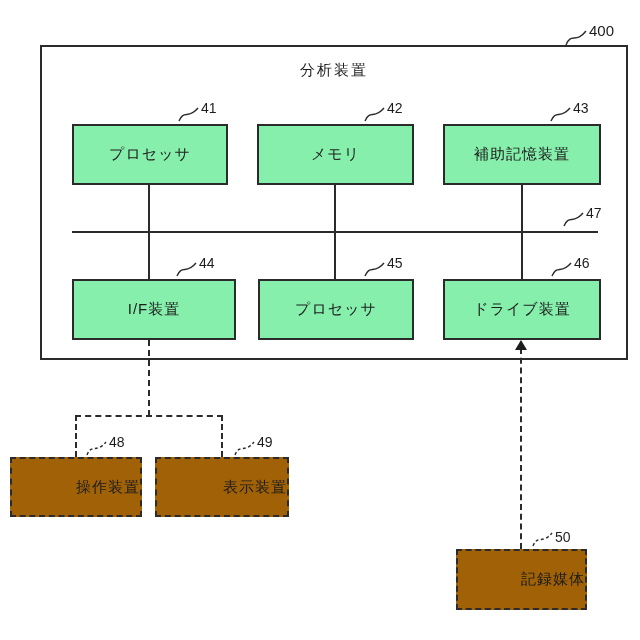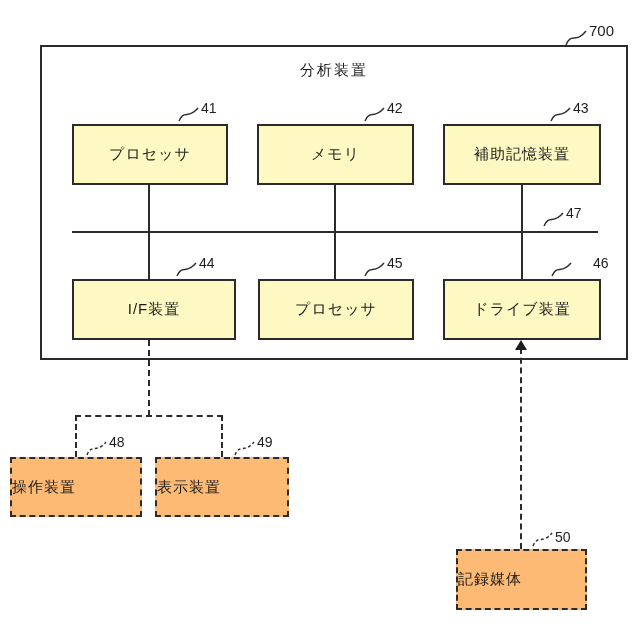--- a/index.html
+++ b/index.html
@@ -7,28 +7,28 @@
   .canvas{
     position:relative;width:640px;height:640px;background:#ffffff;
     font-family:"Liberation Sans","DejaVu Sans",sans-serif;color:#1c1c1c;
     overflow:hidden;
   }
   .abs{position:absolute;}
   
   .outer-box{border:2px solid #2b2b2b;background:transparent;}
   
   .sbox{
-    border:2px solid #2b2b2b;background:#fef9c3;
+    border:2px solid #2b2b2b;background:#86efac;
     display:flex;align-items:center;justify-content:center;
     font-size:15px;letter-spacing:1px;
   }
   
   .dbox{
-    border:2px dashed #2b2b2b;background:#fdba74;
-    display:flex;align-items:center;justify-content:flex-start;
+    border:2px dashed #2b2b2b;background:#a16207;
+    display:flex;align-items:center;justify-content:flex-end;
     font-size:15px;letter-spacing:1px;
   }
   .title{
     text-align:center;font-size:15px;letter-spacing:2px;
   }
   
   .vline{border-left:2px solid #2b2b2b;width:0;}
   .hline{border-top:2px solid #2b2b2b;height:0;}
   .dvline{border-left:2px dashed #2b2b2b;width:0;}
   .dhline{border-top:2px dashed #2b2b2b;height:0;}
@@ -50,27 +50,27 @@
 <body>
 
 <div class="canvas">
 
   <div class="abs outer-box" style="left:40px;top:45px;width:588px;height:315px;"></div>
 
   <div class="abs ref big" style="left:564px;top:24px;">
     <svg width="24" height="19" viewBox="0 0 24 19">
       <path d="M2,18 C7,5 12,17 22,4"></path>
     </svg>
-    <span class="num">700</span>
+    <span class="num">400</span>
   </div>
 
   <div class="abs title" style="left:40px;top:61px;width:588px;">分析装置</div>
 
   <div class="abs hline" style="left:72px;top:231px;width:526px;"></div>
-  <div class="abs ref" style="left:543px;top:206px;">
+  <div class="abs ref" style="left:563px;top:206px;">
     <svg width="22" height="18" viewBox="0 0 22 18">
       <path d="M1,17 C6,5 10,16 20,4"></path>
     </svg>
     <span class="num">47</span>
   </div>
 
   <div class="abs vline" style="left:148px;top:185px;height:94px;"></div>
   <div class="abs vline" style="left:334px;top:185px;height:94px;"></div>
   <div class="abs vline" style="left:521px;top:185px;height:94px;"></div>
 
@@ -120,21 +120,21 @@
   <div class="abs ref" style="left:364px;top:256px;">
     <svg width="22" height="18" viewBox="0 0 22 18">
       <path d="M1,17 C6,5 10,16 20,4"></path>
     </svg>
     <span class="num">45</span>
   </div>
 
   <div class="abs sbox" style="left:443px;top:279px;width:158px;height:61px;">
     <span>ドライブ装置</span>
   </div>
-  <div class="abs ref" style="left:551px;top:256px;gap:19px;">
+  <div class="abs ref" style="left:551px;top:256px;">
     <svg width="22" height="18" viewBox="0 0 22 18">
       <path d="M1,17 C6,5 10,16 20,4"></path>
     </svg>
     <span class="num">46</span>
   </div>
 
   <div class="abs dvline" style="left:148px;top:340px;height:76px;"></div>
   <div class="abs dhline" style="left:75px;top:415px;width:148px;"></div>
   <div class="abs dvline" style="left:75px;top:415px;height:42px;"></div>
   <div class="abs dvline" style="left:221px;top:415px;height:42px;"></div>

